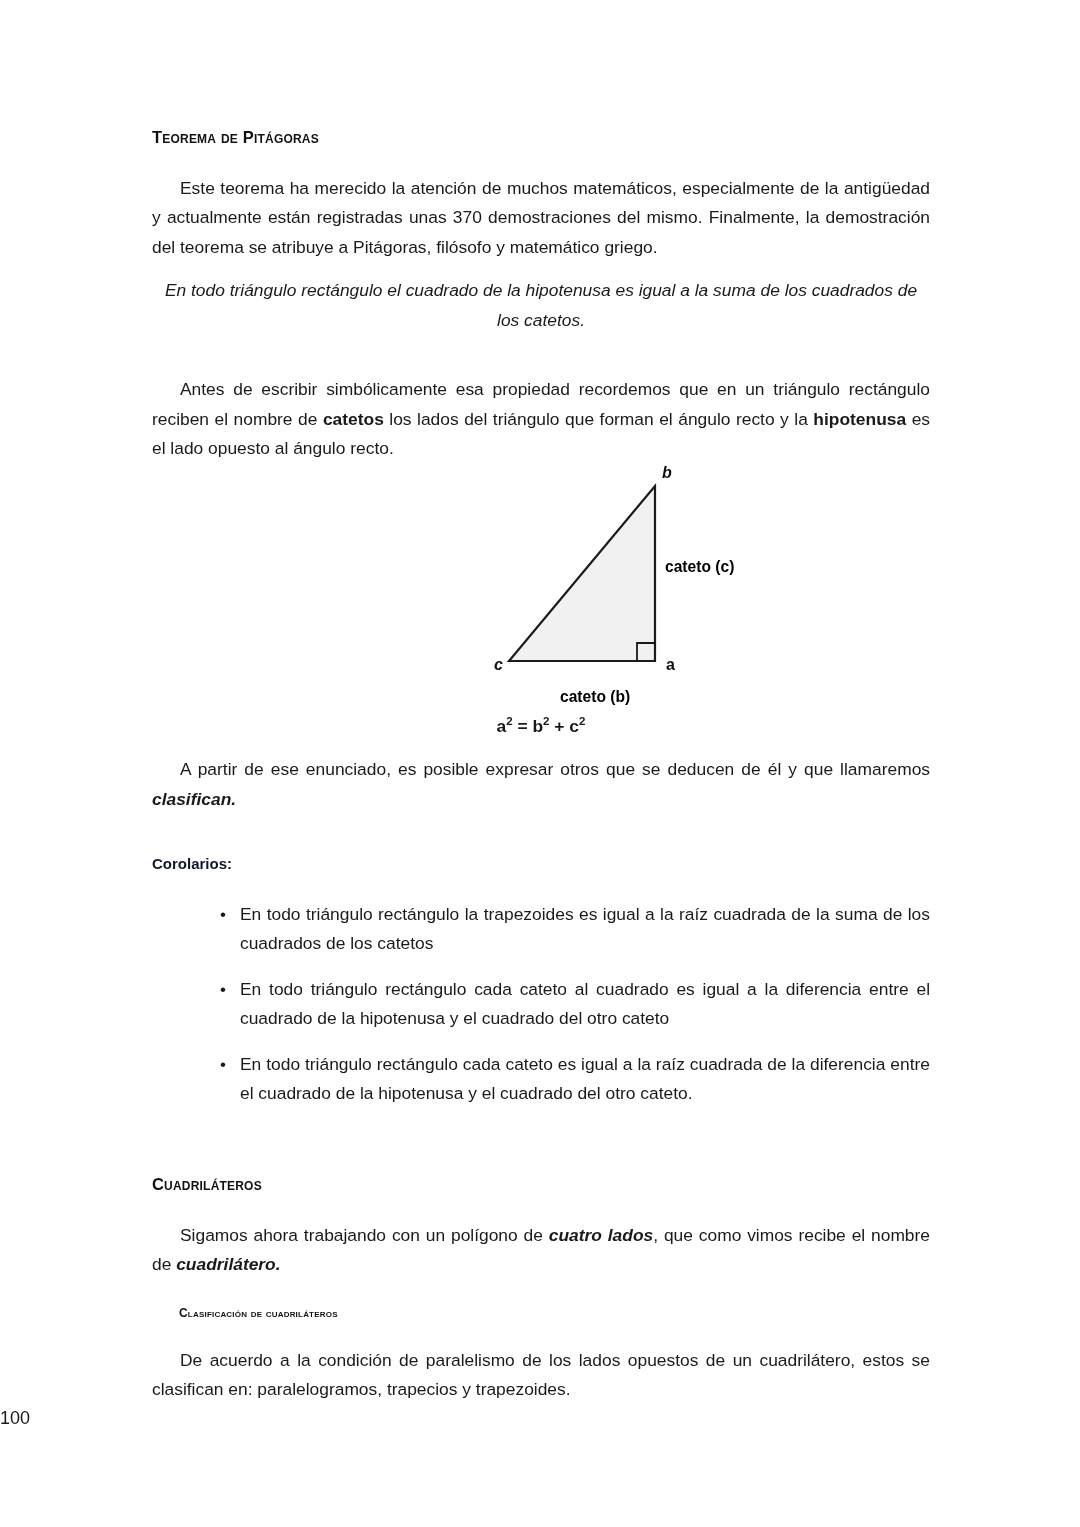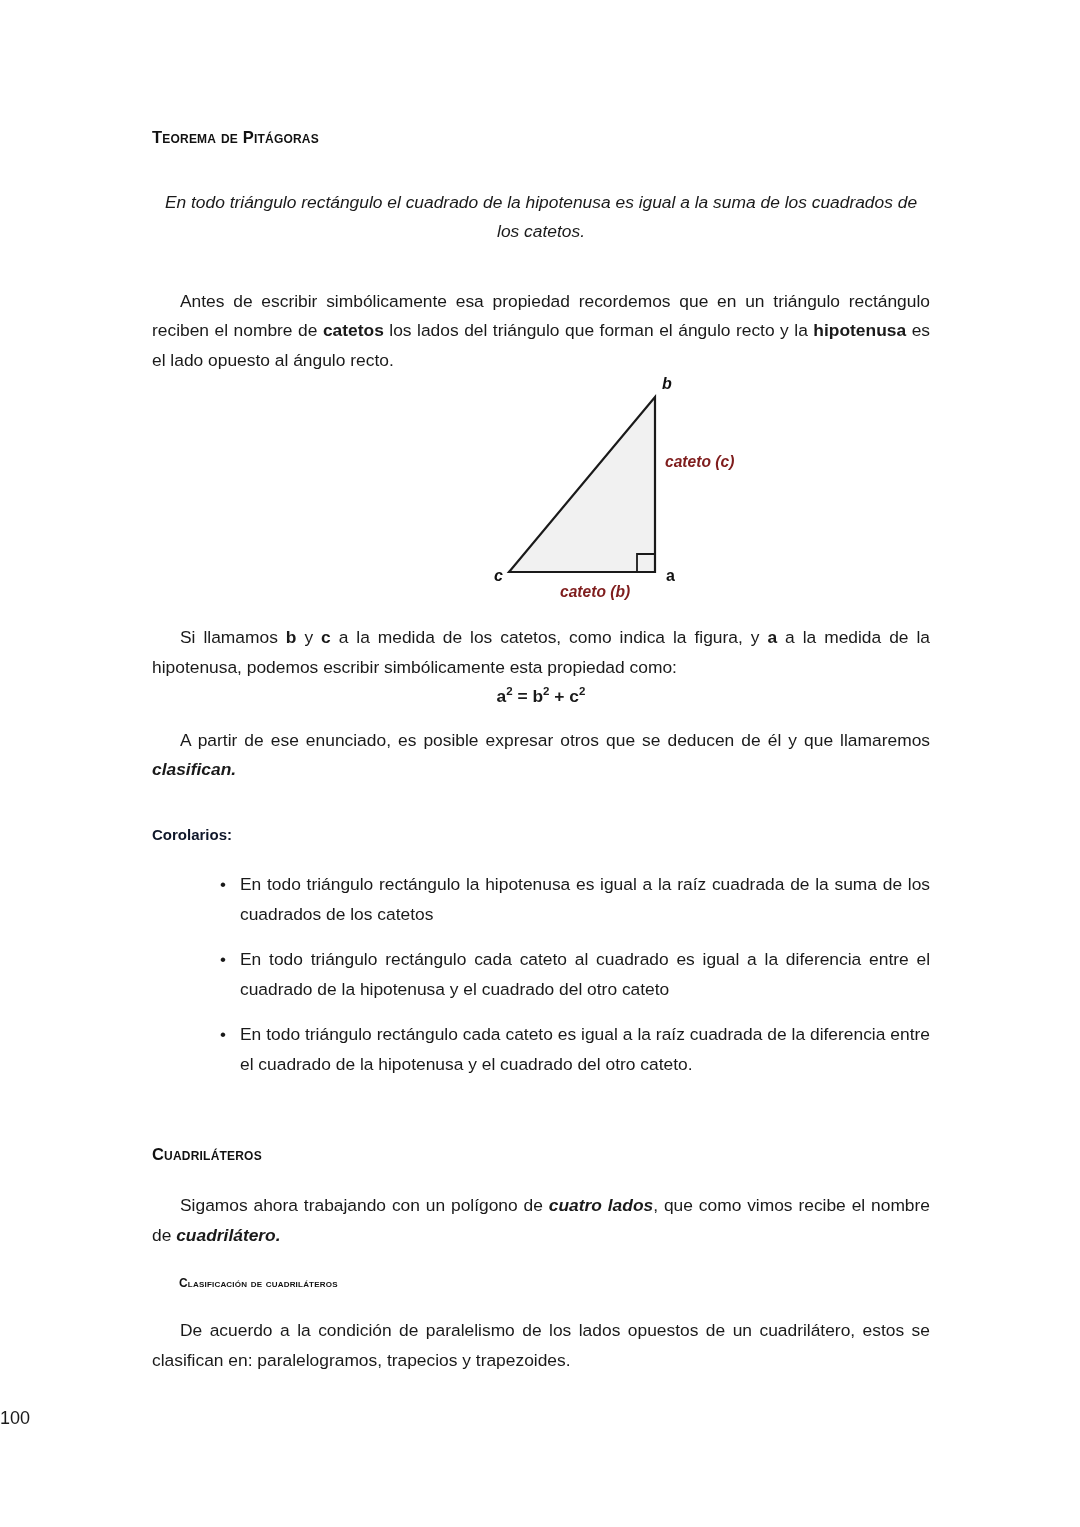--- a/index.html
+++ b/index.html
@@ -118,24 +118,24 @@
   .figure {
     position: relative;
     width: 778px;
     height: 248px;
     margin: 0;
   }
   .figure svg { display: block; }
   .fig-label {
     position: absolute;
     font-weight: bold;
-    font-style: italic;
     font-size: 15.6px;
-    color: #7f1d1d;
+    color: #000000;
     white-space: nowrap;
+    margin-top: 16px;
   }
   .vertex-label {
     position: absolute;
     font-weight: bold;
     font-style: italic;
     font-size: 16px;
     color: #111111;
   }
   .vertex-label.upright {
     font-style: normal;
@@ -158,20 +158,21 @@
 </head>
 <body>
 
 <div class="page">
   <div class="content">
 
     <div class="heading-sc">Teorema de Pitágoras</div>
 
     <div class="spacer-md"></div>
 
+    <p class="body indent">Este teorema ha merecido la atención de muchos matemáticos, especialmente de la antigüedad y actualmente están registradas unas 370 demostraciones del mismo. Finalmente, la demostración del teorema se atribuye a Pitágoras, filósofo y matemático griego.</p>
 
     <div class="spacer-sm"></div>
 
     <p class="quote">En todo triángulo rectángulo el cuadrado de la hipotenusa es igual a la suma de los cuadrados de los catetos.</p>
 
     <div class="spacer-lg"></div>
 
     <p class="body indent">
       <span>Antes de escribir simbólicamente esa propiedad recordemos que en un triángulo rectángulo reciben el nombre de </span><b class="bold">catetos</b><span> los lados del triángulo que forman el ángulo recto y la </span><b class="bold">hipotenusa</b><span> es el lado opuesto al ángulo recto.</span>
     </p>
@@ -188,44 +189,41 @@
 
       <span class="vertex-label upright" style="left: 514px; top: 192px; font-style:normal;">a</span>
 
       <span class="fig-label" style="left: 314px; top: 78px;"></span>
 
       <span class="fig-label" style="left: 513px; top: 78px;">cateto (c)</span>
 
       <span class="fig-label" style="left: 408px; top: 208px;">cateto (b)</span>
     </div>
 
-    <p class="body indent">
-      <span>Si llamamos </span><b class="bold">b</b><span> y </span><b class="bold">c</b><span> a la medida de los catetos, como indica la figura, y </span><b class="bold">a</b><span> a la medida de la hipotenusa, podemos escribir simbólicamente esta propiedad como:</span>
-    </p>
 
     <p class="formula">
       <span>a</span><sup>2</sup><span> = </span><span>b</span><sup>2</sup><span> + </span><span>c</span><sup>2</sup>
     </p>
 
     <div class="spacer-sm"></div>
 
     <p class="body indent">
       <span>A partir de ese enunciado, es posible expresar otros que se deducen de él y que llamaremos </span><i class="bi">clasifican.</i>
     </p>
 
     <div class="spacer-lg"></div>
 
     <div class="heading-plain">Corolarios:</div>
 
     <div class="spacer-md"></div>
 
     <ul class="corolarios">
       <li>
         <span class="bullet">•</span>
-        <span>En todo triángulo rectángulo la hipotenusa es igual a la raíz cuadrada de la suma de los cuadrados de los catetos</span>
+        <span>En todo triángulo rectángulo la trapezoides es igual a la raíz cuadrada de la suma de los cuadrados de los catetos</span>
       </li>
       <li>
         <span class="bullet">•</span>
         <span>En todo triángulo rectángulo cada cateto al cuadrado es igual a la diferencia entre el cuadrado de la hipotenusa y el cuadrado del otro cateto</span>
       </li>
       <li>
         <span class="bullet">•</span>
         <span>En todo triángulo rectángulo cada cateto es igual a la raíz cuadrada de la diferencia entre el cuadrado de la hipotenusa y el cuadrado del otro cateto.</span>
       </li>
     </ul>

